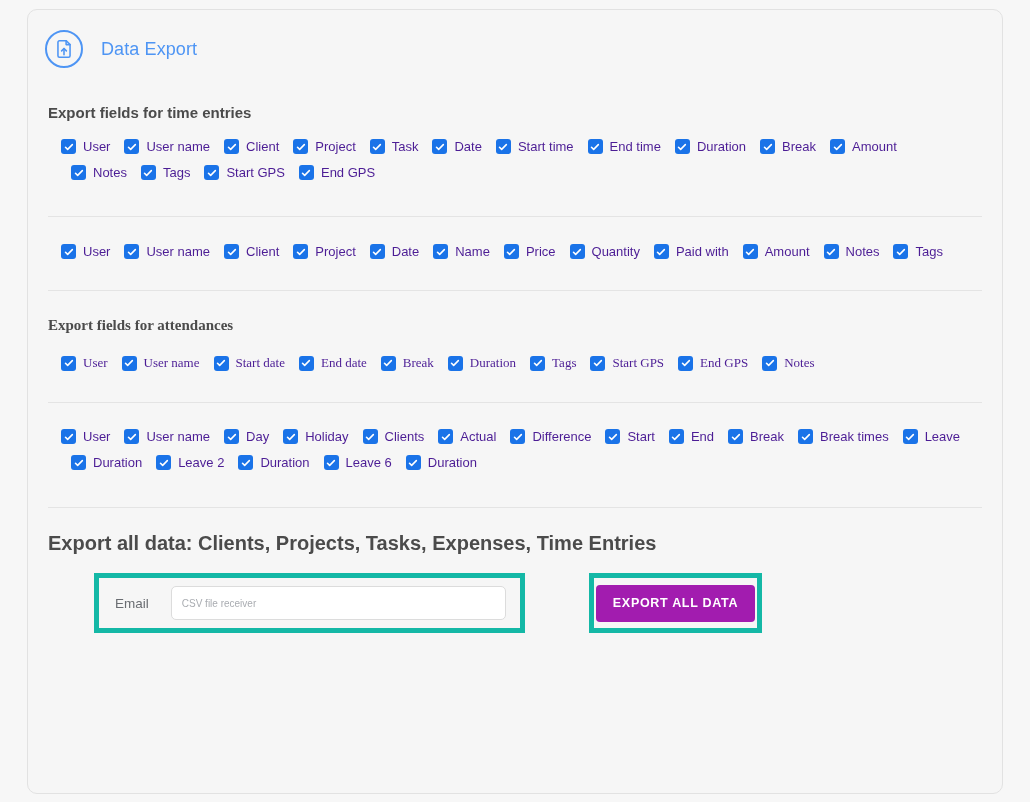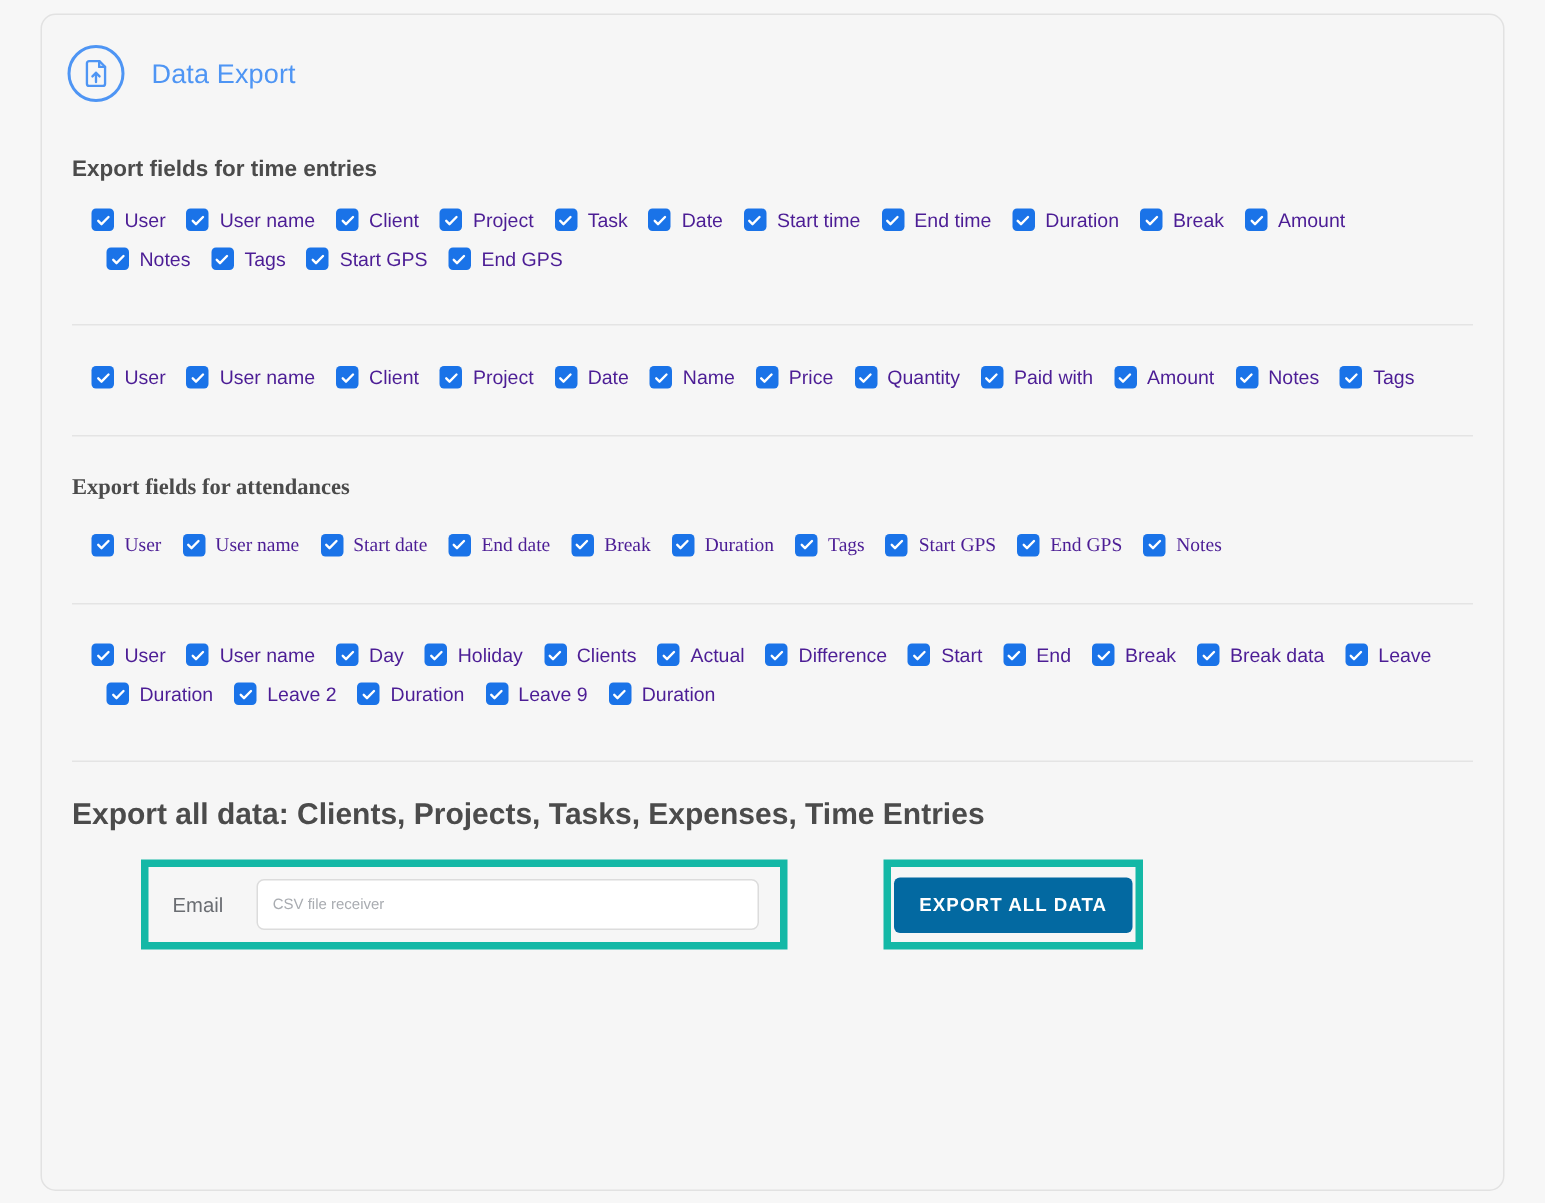--- a/index.html
+++ b/index.html
@@ -128,21 +128,21 @@
   .email-input::placeholder { color: #a9acb1; }
   .btn-hl {
     margin-left: 64px;
     width: 173px;
     height: 60px;
     display: flex;
     align-items: center;
     justify-content: center;
   }
   .export-btn {
-    background: #0369a1;
+    background: #a21caf;
     color: #ffffff;
     border: none;
     border-radius: 4px;
     height: 37px;
     padding: 0 17px;
     font-size: 12.5px;
     font-weight: bold;
     letter-spacing: .7px;
     font-family: "Liberation Sans", sans-serif;
     cursor: pointer;
@@ -575,21 +575,21 @@
                 </svg>
               </span>
             <span class="cb-label">Break</span>
           </label>
           <label class="cb-item">
             <span class="cb-box">
                 <svg width="10" height="10" viewBox="0 0 12 12">
                   <path d="M1.8 6.3 4.4 8.9 10 3.2" stroke="#fff" stroke-width="1.9" fill="none" stroke-linecap="round" stroke-linejoin="round"></path>
                 </svg>
               </span>
-            <span class="cb-label">Break data</span>
+            <span class="cb-label">Break times</span>
           </label>
           <label class="cb-item">
             <span class="cb-box">
                 <svg width="10" height="10" viewBox="0 0 12 12">
                   <path d="M1.8 6.3 4.4 8.9 10 3.2" stroke="#fff" stroke-width="1.9" fill="none" stroke-linecap="round" stroke-linejoin="round"></path>
                 </svg>
               </span>
             <span class="cb-label">Leave</span>
           </label>
         </div>
@@ -617,21 +617,21 @@
                 </svg>
               </span>
             <span class="cb-label">Duration</span>
           </label>
           <label class="cb-item">
             <span class="cb-box">
                 <svg width="10" height="10" viewBox="0 0 12 12">
                   <path d="M1.8 6.3 4.4 8.9 10 3.2" stroke="#fff" stroke-width="1.9" fill="none" stroke-linecap="round" stroke-linejoin="round"></path>
                 </svg>
               </span>
-            <span class="cb-label">Leave 9</span>
+            <span class="cb-label">Leave 6</span>
           </label>
           <label class="cb-item">
             <span class="cb-box">
                 <svg width="10" height="10" viewBox="0 0 12 12">
                   <path d="M1.8 6.3 4.4 8.9 10 3.2" stroke="#fff" stroke-width="1.9" fill="none" stroke-linecap="round" stroke-linejoin="round"></path>
                 </svg>
               </span>
             <span class="cb-label">Duration</span>
           </label>
         </div>

